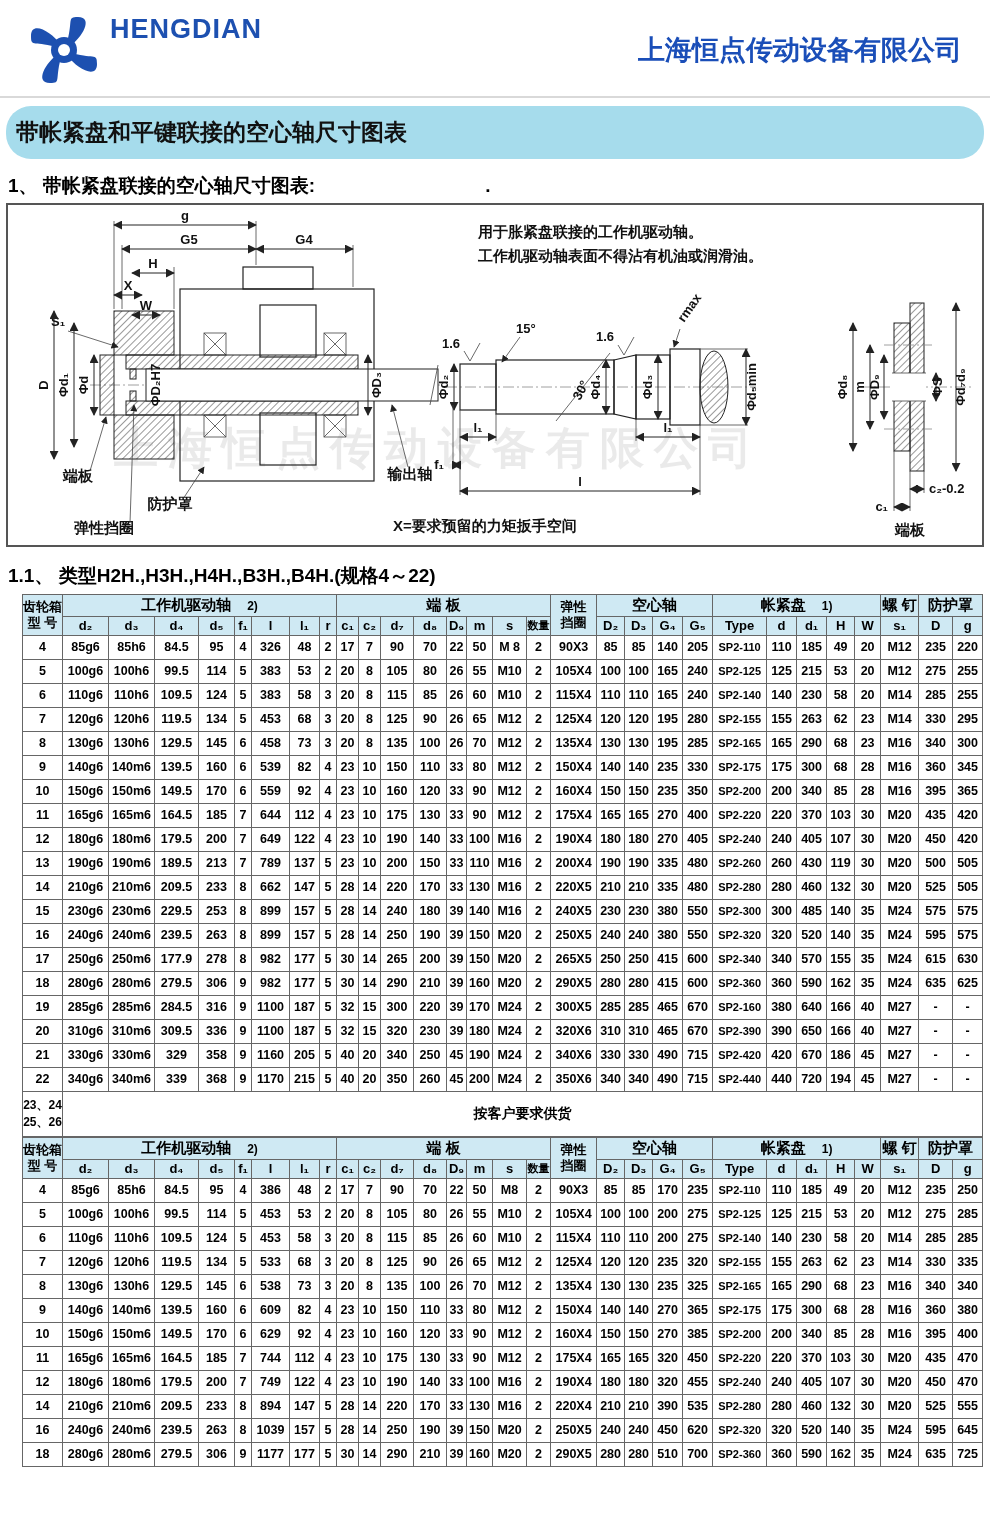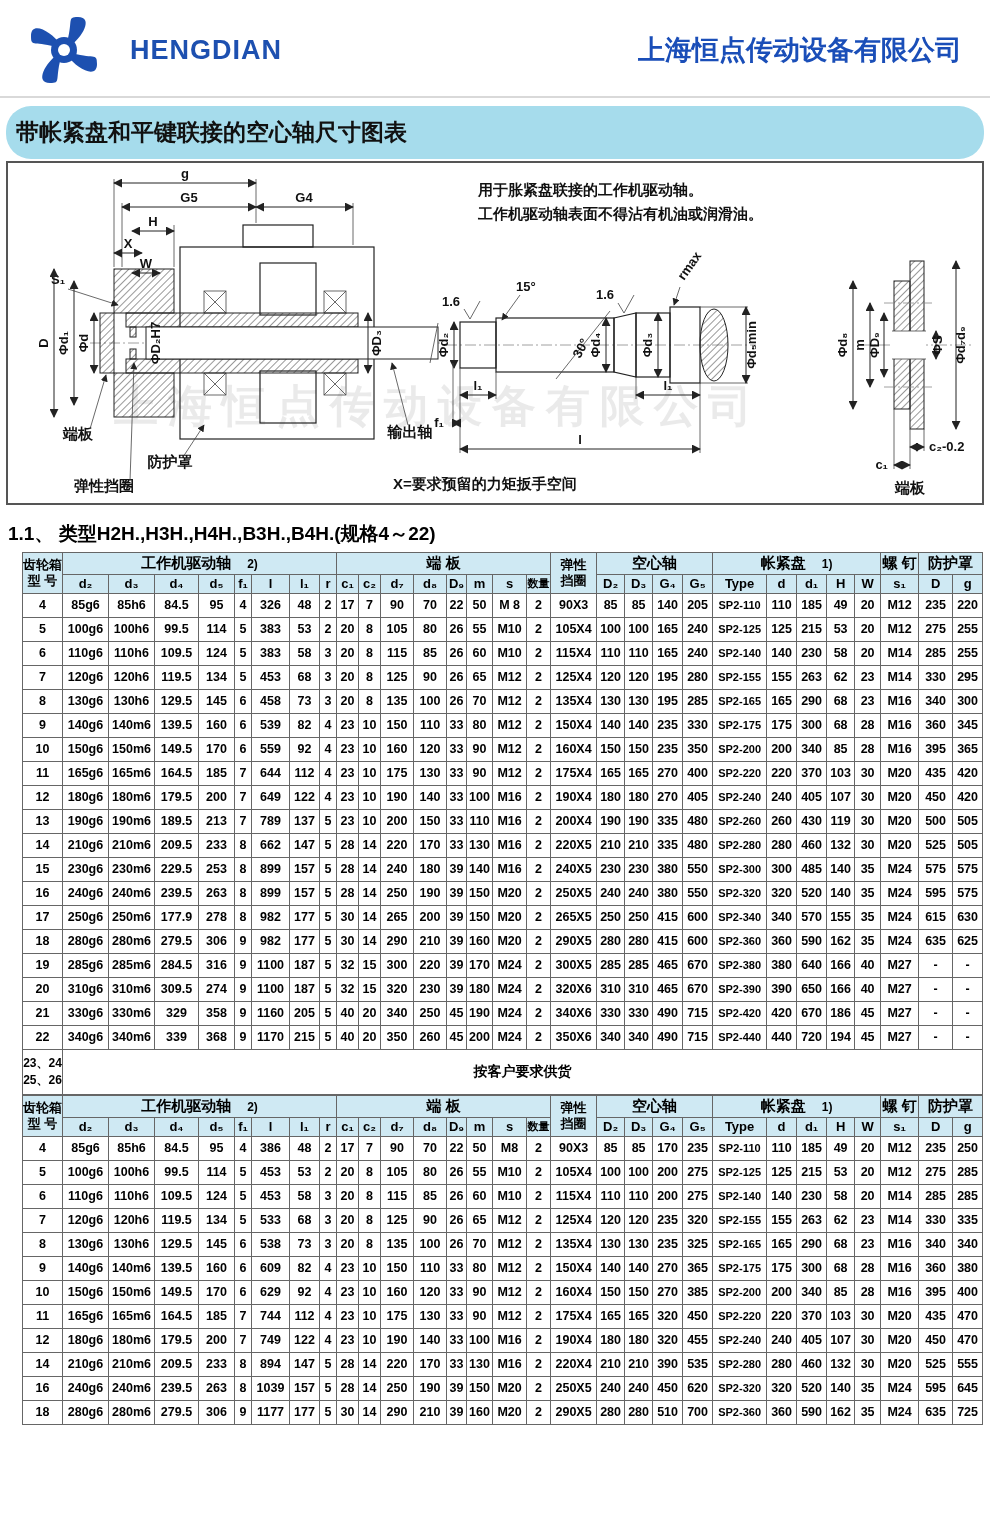--- a/index.html
+++ b/index.html
@@ -2,21 +2,21 @@
 <html><head>
 <meta charset="utf-8">
 <style>
   html,body{margin:0;padding:0;background:#fff;color:#000;
     font-family:"Liberation Sans","DejaVu Sans",sans-serif;}
   .page{width:990px;min-height:1513px;position:relative;background:#fff;}
 
   
   .hd{display:flex;align-items:center;justify-content:space-between;
       padding:14px 28px 10px 28px;border-bottom:2px solid #d9d9d9;}
-  .logo-wrap{display:flex;align-items:center;gap:30px;}
+  .logo-wrap{display:flex;align-items:flex-start;gap:10px;}
   .logo-text{font-size:27px;font-weight:bold;color:#1d50b0;letter-spacing:1px;}
   .company{font-size:27px;font-weight:bold;color:#1a4eb8;font-family:"Liberation Serif","DejaVu Serif",serif;}
 
   
   .title-bar{margin:8px 6px 0 6px;background:#a6dcec;padding:11px 10px;
       font-size:23px;font-weight:bold;color:#111;border-radius:25px;}
 
   
   .sec-head{margin:14px 0 4px 8px;font-size:19px;font-weight:bold;}
   .stray-dot{margin-left:170px;font-weight:bold;}
@@ -68,20 +68,23 @@
           <circle cx="0" cy="0" r="6" fill="#fff"></circle>
         </g>
       </svg>
       <span class="logo-text">HENGDIAN</span>
     </div>
     <div class="company">上海恒点传动设备有限公司</div>
   </div>
 
   <div class="title-bar">带帐紧盘和平键联接的空心轴尺寸图表</div>
 
+  <div class="sec-head">
+    <span>1、 带帐紧盘联接的空心轴尺寸图表:</span><span class="stray-dot">.</span>
+  </div>
 
   <div class="diagram-box">
     <svg width="974" height="340" viewBox="0 0 974 340">
       <defs>
         <pattern id="hatch" width="5" height="5" patternUnits="userSpaceOnUse" patternTransform="rotate(45)">
           <line x1="0" y1="0" x2="0" y2="5" stroke="#333" stroke-width="1"></line>
         </pattern>
         <marker id="ar" viewBox="0 0 10 10" refX="9" refY="5" markerWidth="9" markerHeight="9" orient="auto-start-reverse">
           <path d="M0,0 L10,5 L0,10 z" fill="#222"></path>
         </marker>
@@ -833,35 +836,35 @@
           <td>220</td>
           <td>39</td>
           <td>170</td>
           <td>M24</td>
           <td>2</td>
           <td>300X5</td>
           <td>285</td>
           <td>285</td>
           <td>465</td>
           <td>670</td>
-          <td>SP2-380</td>
+          <td>SP2-160</td>
           <td>380</td>
           <td>640</td>
           <td>166</td>
           <td>40</td>
           <td>M27</td>
           <td>-</td>
           <td>-</td>
         </tr>
         <tr>
           <td>20</td>
           <td>310g6</td>
           <td>310m6</td>
           <td>309.5</td>
-          <td>274</td>
+          <td>336</td>
           <td>9</td>
           <td>1100</td>
           <td>187</td>
           <td>5</td>
           <td>32</td>
           <td>15</td>
           <td>320</td>
           <td>230</td>
           <td>39</td>
           <td>180</td>

